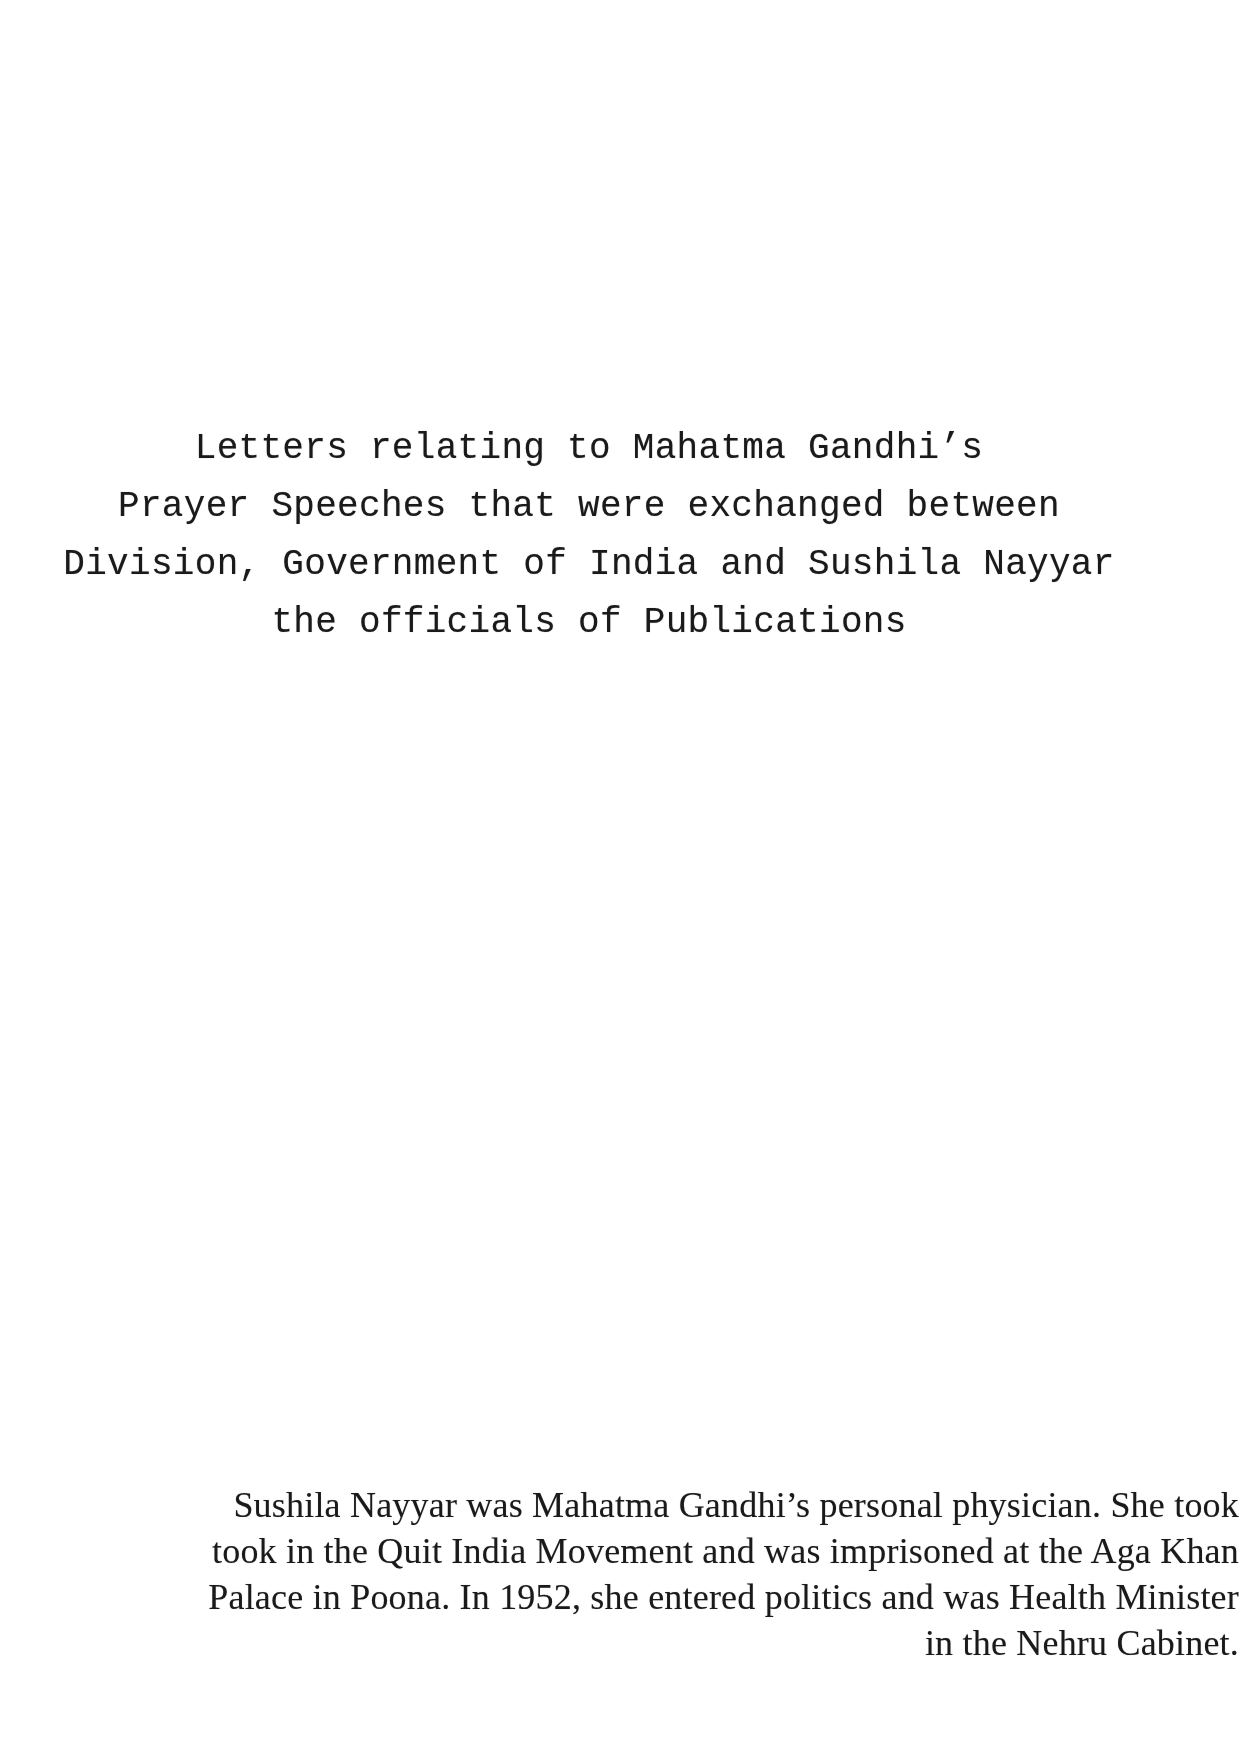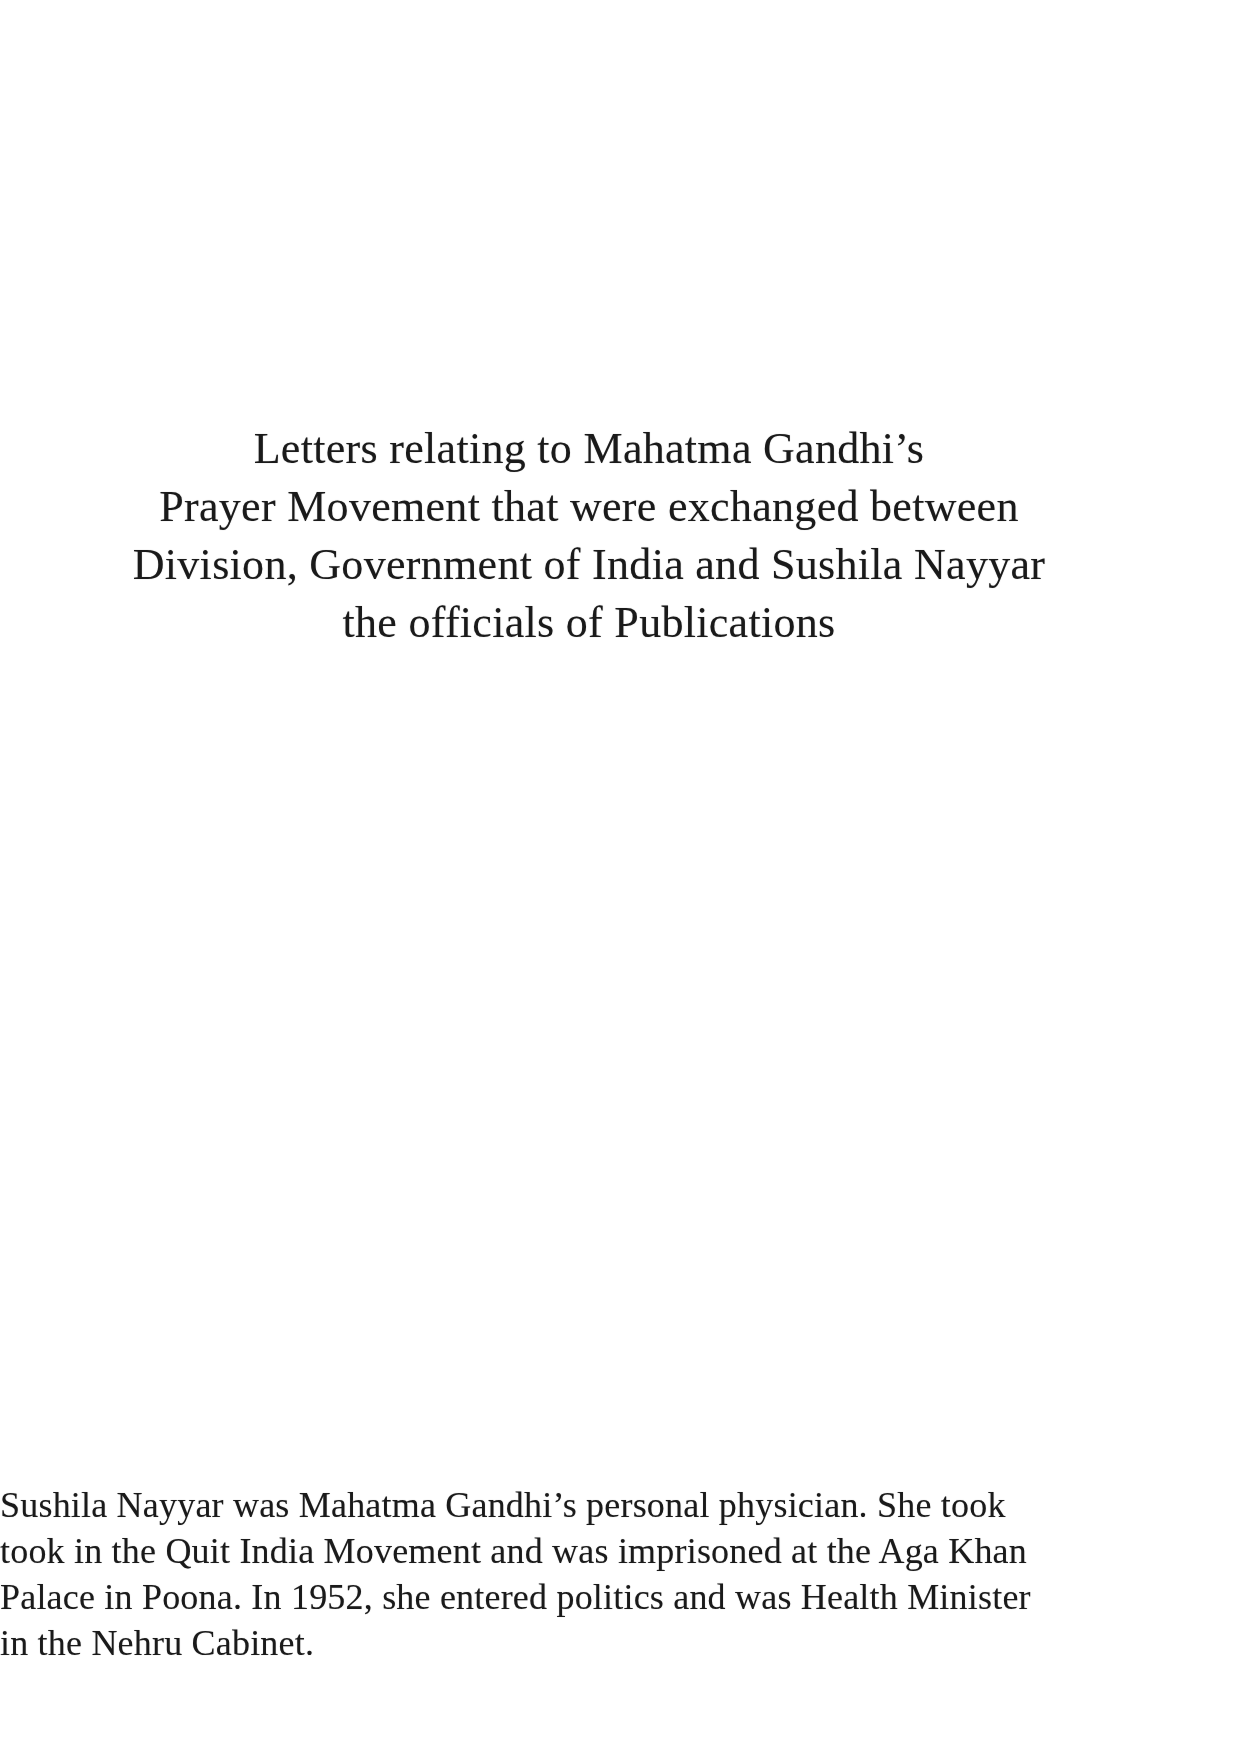--- a/index.html
+++ b/index.html
@@ -15,50 +15,51 @@
     overflow: hidden;
     font-family: "Liberation Serif", serif;
     color: #1a1a1a;
   }
   .title-block {
     position: absolute;
     top: 420px;
     left: 0;
     width: 1178px;
     text-align: center;
-    font-size: 44px;
+    font-size: 36px;
     line-height: 58px;
     font-weight: 400;
     letter-spacing: 0.3px;
     text-shadow: 0 0 1px rgba(20, 20, 20, 0.35);
+    font-family: Liberation Mono, monospace;
   }
   .note-block {
     position: absolute;
     top: 1482px;
     left: 0;
     width: 1239px;
-    text-align: left;
+    text-align: right;
     font-size: 36px;
     line-height: 46px;
     font-weight: 400;
     letter-spacing: 0.2px;
     text-shadow: 0 0 1px rgba(20, 20, 20, 0.3);
   }
   .line {
     white-space: nowrap;
   }
 </style>
 </head>
 <body>
 
 <div class="page">
 
   <div class="title-block">
     <div class="line">Letters relating to Mahatma Gandhi’s</div>
-    <div class="line">Prayer Movement that were exchanged between</div>
+    <div class="line">Prayer Speeches that were exchanged between</div>
     <div class="line">Division, Government of India and Sushila Nayyar</div>
     <div class="line">the officials of Publications</div>
   </div>
 
   <div class="note-block">
     <div class="line">Sushila Nayyar was Mahatma Gandhi’s personal physician. She took</div>
     <div class="line">took in the Quit India Movement and was imprisoned at the Aga Khan</div>
     <div class="line">Palace in Poona. In 1952, she entered politics and was Health Minister</div>
     <div class="line">in the Nehru Cabinet.</div>
   </div>

